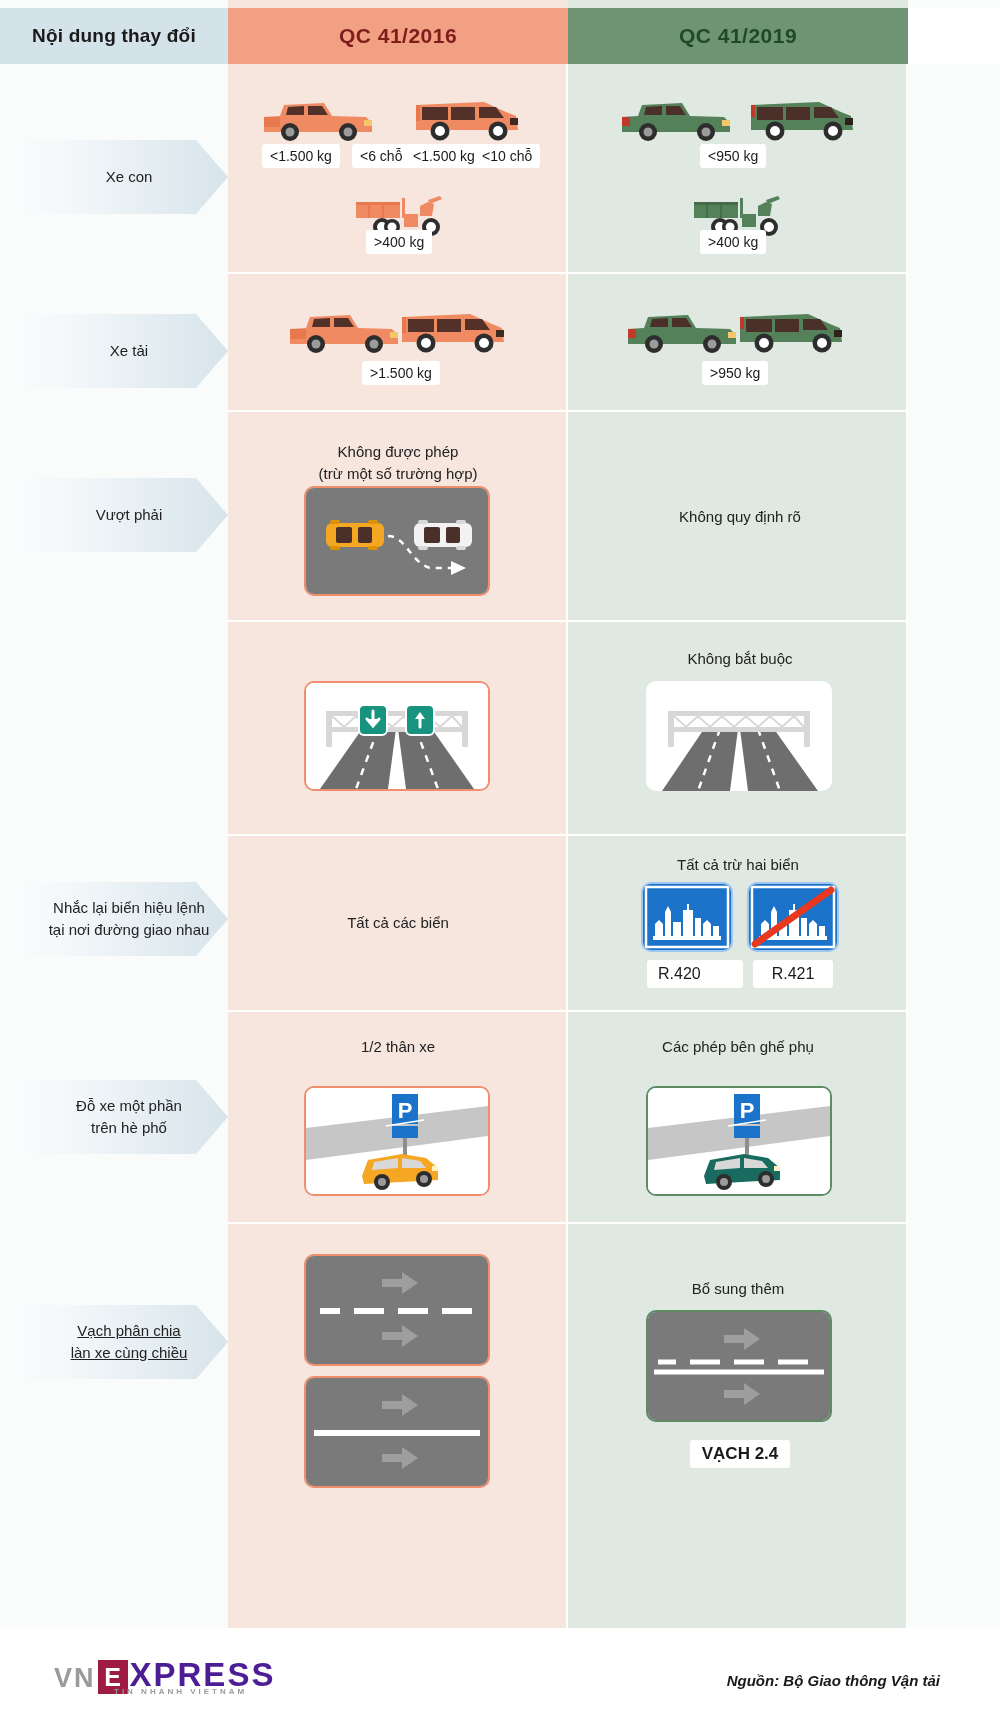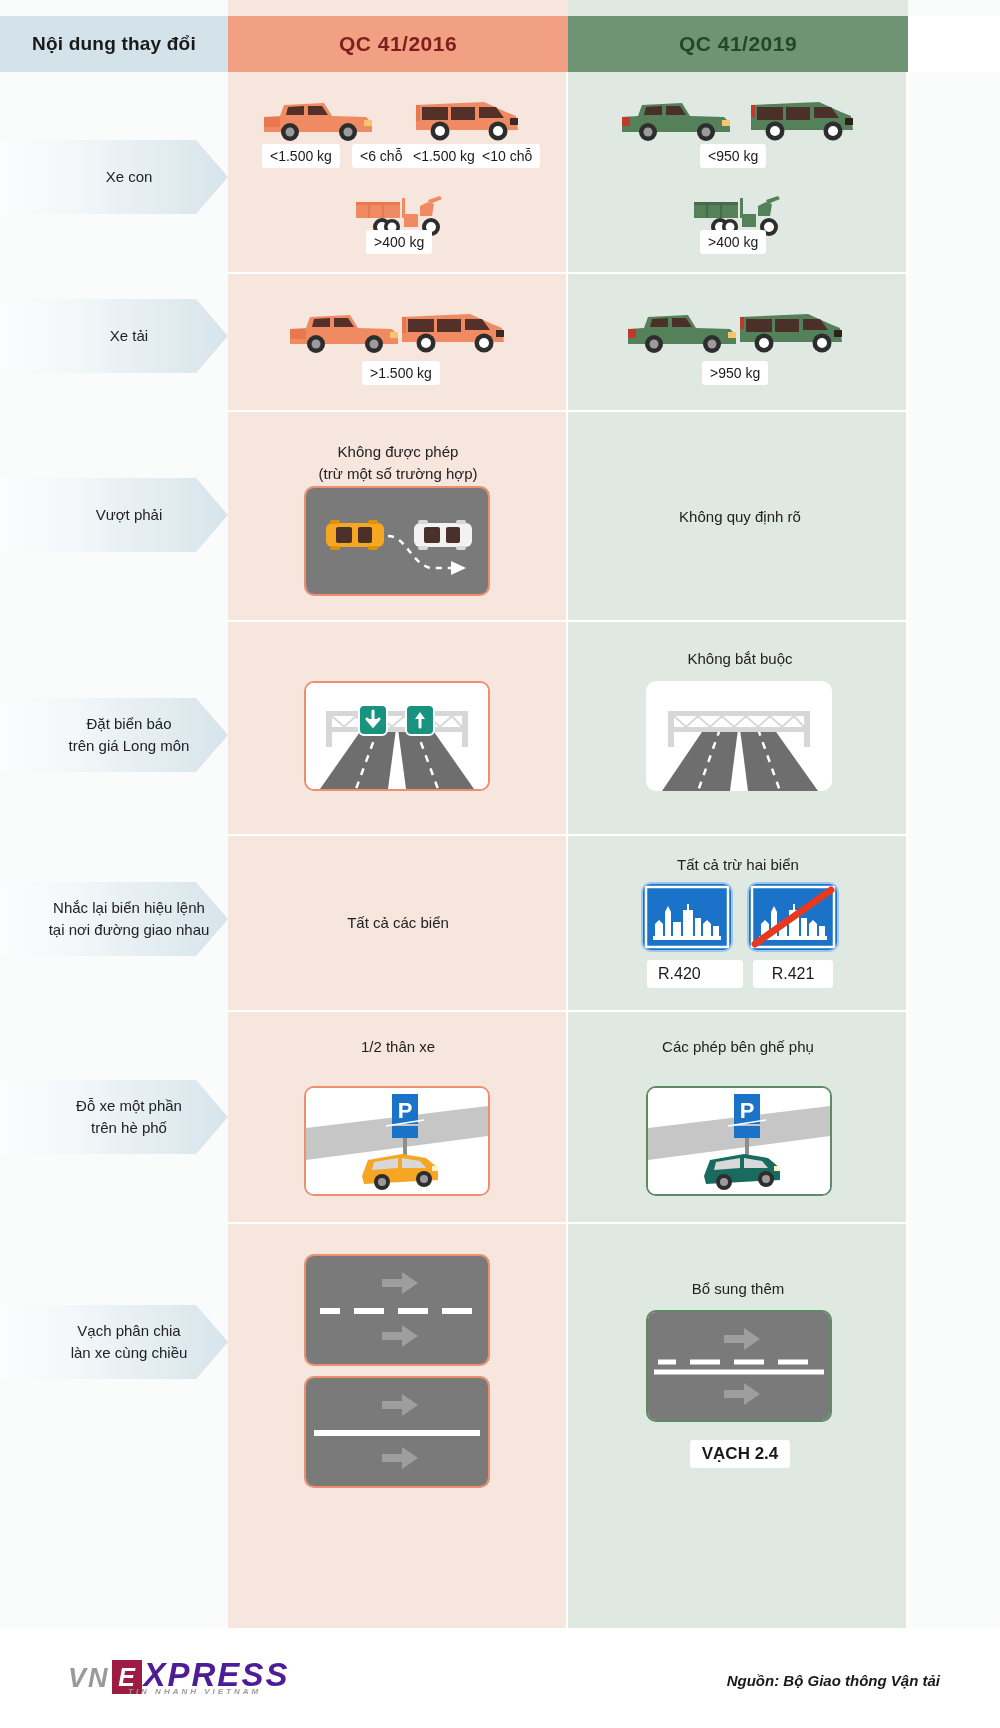--- a/index.html
+++ b/index.html
@@ -12,21 +12,21 @@
   .infographic { position: relative; width: 1000px; height: 1728px; background:#fff; }
 
   
   .col-band { position:absolute; top:0; bottom:100px; }
   .band-left  { left:0;   width:228px; background:#fafbfb; }
   .band-mid   { left:228px; width:340px; background:#f7e6de; }
   .band-right { left:568px; width:340px; background:#dfe8e1; }
   .band-right2{ left:908px; width:92px; background:#fafbfb; }
 
   
-  .header { position:absolute; top:16px; left:0; width:1000px; height:73px; z-index:5; }
+  .header { position:absolute; top:8px; left:0; width:1000px; height:73px; z-index:5; }
   .hdr-cell { position:absolute; top:0; height:56px; display:flex; align-items:center; justify-content:center; }
   .hdr-left  { left:0;   width:228px; background:#d4e2e9; }
   .hdr-mid   { left:228px; width:340px; background:#f1a083; }
   .hdr-right { left:568px; width:340px; background:#6f9473; }
   .hdr-gapr  { left:908px; width:92px; background:#ffffff; }
   .hdr-left .t  { font-weight:bold; font-size:19px; color:#1a1a1a; letter-spacing:.2px; }
   .hdr-mid .t   { font-weight:bold; font-size:21px; color:#7f1d1d; letter-spacing:.5px; }
   .hdr-right .t { font-weight:bold; font-size:21px; color:#1e4a28; letter-spacing:.5px; }
 
   
@@ -61,21 +61,21 @@
   .panel { position:absolute; border-radius:10px; overflow:hidden; z-index:2; }
   .panel.orange { border:2px solid #ef8e6c; }
   .panel.green  { border:2px solid #5e8b63; }
   .panel.plain  { border:none; }
 
   
   .veh { position:absolute; z-index:3; }
 
   
   .footer { position:absolute; left:0; bottom:0; width:1000px; height:100px; background:#fff; z-index:7;}
-  .logo { position:absolute; left:68px; top:28px; display:flex; align-items:flex-end;font-style:italic; }
+  .logo { position:absolute; left:54px; top:28px; display:flex; align-items:flex-end; }
   .logo .vn { font-size:27px; font-weight:bold; letter-spacing:2px; color:#9a9a9a; font-family:"Liberation Sans", sans-serif; }
   .logo .ebox { width:30px; height:34px; background:#9e1b43; color:#fff; font-size:25px; font-weight:bold;
                 display:flex; align-items:center; justify-content:center; margin:0 2px; position:relative; }
   .logo .xpress { font-size:33px; font-weight:bold; letter-spacing:2px; color:#4c1d95; }
   .logo .tagline { position:absolute; left:60px; bottom:-2px; font-size:8px; letter-spacing:3px; color:#9a9a9a; font-weight:bold; }
   .source { position:absolute; right:60px; top:44px; font-size:15px; font-style:italic; font-weight:bold; color:#1a1a1a; }
 </style>
 </head>
 <body>
 
@@ -200,21 +200,21 @@
       <circle cx="30" cy="37" r="5" fill="#fff"></circle>
     <circle cx="40" cy="37" r="8" fill="#2d2d2d"></circle>
       <circle cx="40" cy="37" r="4.5" fill="#fff"></circle>
     <circle cx="79" cy="37" r="9" fill="#2d2d2d"></circle>
       <circle cx="79" cy="37" r="5" fill="#fff"></circle>
   </svg>
 
   <div class="tag" style="left:700px; top:144px;">&lt;950 kg</div>
   <div class="tag" style="left:700px; top:230px;">&gt;400 kg</div>
 
-  <div class="side-label" style="top:299px;">
+  <div class="side-label" style="top:314px;">
     <span class="t">Xe tải</span>
   </div>
 
   <svg class="veh" style="left:288px; top:307px;" width="112" height="50" viewBox="0 0 112 50">
     <path d="M2 30 L2 22 L18 21 L22 10 L62 8 L70 21 L104 22 L110 28 L110 37 L2 37 Z" fill="#ef8a62"></path>
     <path d="M26 12 L42 11 L42 20 L24 20 Z" fill="#533028"></path>
     <path d="M46 11 L60 11 L66 20 L46 20 Z" fill="#533028"></path>
     <rect x="2" y="22" width="16" height="10" fill="#e8794f"></rect>
     <rect x="102" y="25" width="8" height="6" fill="#f5c66a"></rect>
     <circle cx="28" cy="37" r="9" fill="#2d2d2d"></circle>
@@ -290,24 +290,20 @@
         <rect x="112" y="58" width="10" height="4" rx="2" fill="#d8d8d8"></rect>
         <rect x="150" y="58" width="10" height="4" rx="2" fill="#d8d8d8"></rect>
       </g>
 
       <path d="M82 48 C 100 48, 104 74, 124 80 L 146 80" fill="none" stroke="#ffffff" stroke-width="2.5" stroke-dasharray="6 6"></path>
       <path d="M145 73 L160 80 L145 87 Z" fill="#ffffff"></path>
     </svg>
   </div>
   <div class="celltext" style="left:600px; top:506px; width:280px;">Không quy định rõ</div>
 
-  <div class="side-label" style="top:698px;">
-    <span class="t" style="white-space:pre-line;">Đặt biển báo
-trên giá Long môn</span>
-  </div>
 
   <div class="panel orange" style="left:304px; top:681px; width:186px; height:110px;">
     <svg width="182" height="106" viewBox="0 0 182 106">
       <rect x="0" y="0" width="182" height="106" fill="#ffffff"></rect>
 
       <path d="M56 46 L126 46 L168 106 L14 106 Z" fill="#6e6e6e"></path>
       <path d="M90 46 L92 46 L100 106 L82 106 Z" fill="#ffffff"></path>
       <g stroke="#ffffff" stroke-width="2.5" stroke-dasharray="7 7">
         <line x1="72" y1="46" x2="50" y2="106"></line>
         <line x1="110" y1="46" x2="132" y2="106"></line>
@@ -458,21 +454,21 @@
         <rect x="126" y="78" width="6" height="5" fill="#fff3c4"></rect>
         <circle cx="76" cy="94" r="8" fill="#2d2d2d"></circle>
           <circle cx="76" cy="94" r="4" fill="#9b9b9b"></circle>
         <circle cx="118" cy="91" r="8" fill="#2d2d2d"></circle>
           <circle cx="118" cy="91" r="4" fill="#9b9b9b"></circle>
       </g>
     </svg>
   </div>
 
   <div class="side-label" style="top:1305px;">
-    <span class="t" style="white-space:pre-line;">Vạch phân chia
+    <span class="t" style="white-space:pre-line;text-decoration:underline;">Vạch phân chia
 làn xe cùng chiều</span>
   </div>
 
   <div class="panel orange" style="left:304px; top:1254px; width:186px; height:112px;">
     <svg width="182" height="108" viewBox="0 0 182 108">
       <rect x="0" y="0" width="182" height="108" fill="#7a7a7a"></rect>
       <g fill="#9e9e9e">
         <path d="M76 23 L96 23 L96 16 L112 27 L96 38 L96 31 L76 31 Z"></path>
       </g>
       <g stroke="#ffffff" stroke-width="6" stroke-linecap="butt">

